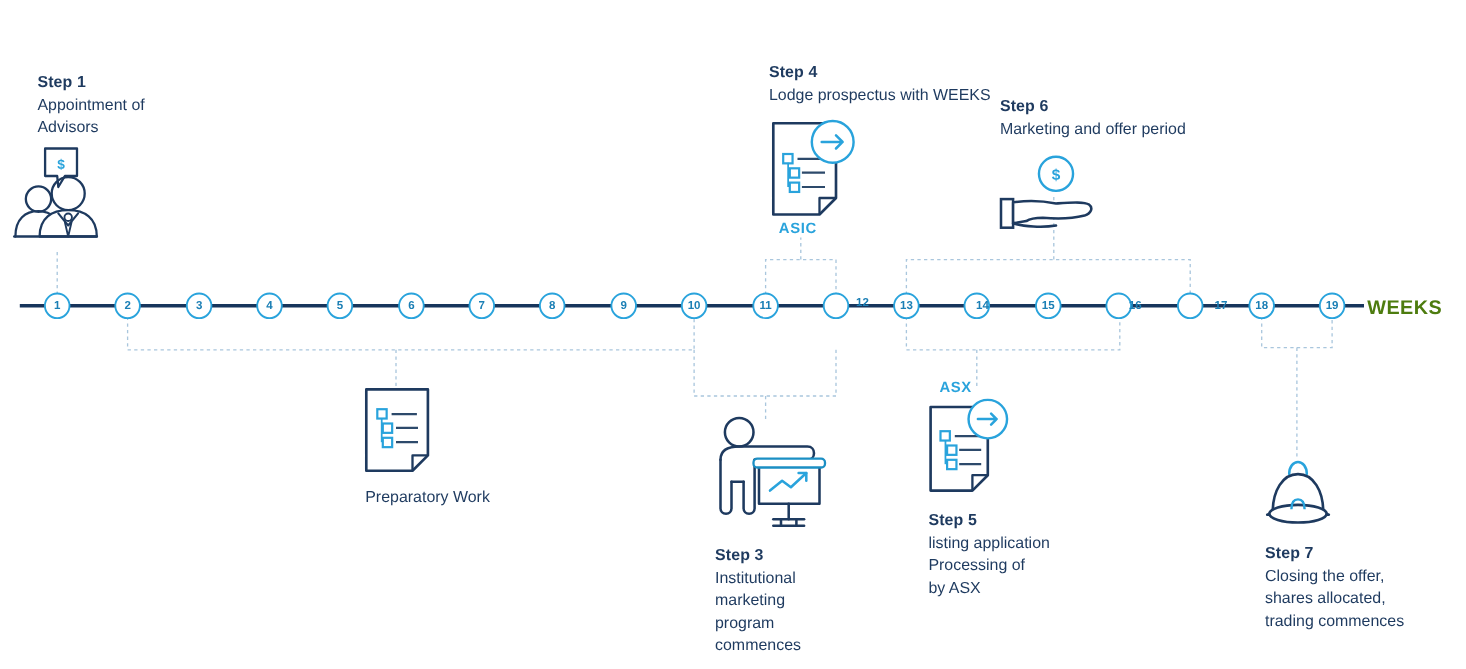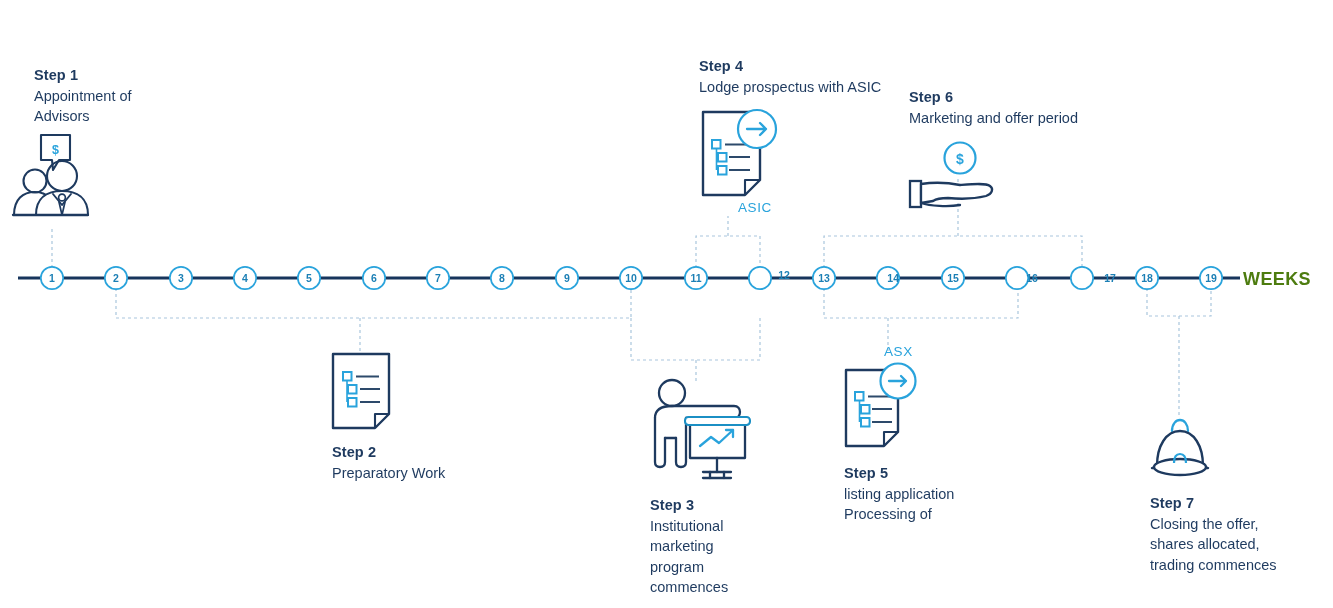--- a/index.html
+++ b/index.html
@@ -13,22 +13,22 @@
 
   .txtblock{position:absolute;line-height:20.5px;font-size:14.5px;color:#1e3a5f;}
   .txtblock .steplab{font-weight:bold;display:block;letter-spacing:.1px;}
   .txtblock .stepdesc{display:block;font-weight:normal;}
 
   .weeks-label{
     position:absolute;font-weight:bold;font-size:18px;
     letter-spacing:.4px;color:#4d7c0f;
   }
   .orglab{
-    position:absolute;font-weight:normal;font-size:13.5px;
-    color:#29a3dc;letter-spacing:.6px;margin-left:30px;
+    position:absolute;font-weight:bold;font-size:13.5px;
+    color:#29a3dc;letter-spacing:.6px;
   }
   .wknum{
     position:absolute;font-size:10.5px;font-weight:bold;
     color:#1b7fb5;text-align:center;width:22px;
     line-height:22px;
   }
 </style>
 </head>
 <body>
 
@@ -198,41 +198,41 @@
   <div class="orglab" style="left:708px; top:200px;">ASIC</div>
   <div class="orglab" style="left:854px; top:344px;">ASX</div>
 
   <div class="txtblock" style="left:34px; top:65px; width:170px;">
     <span class="steplab">Step 1</span>
     <span class="stepdesc">Appointment of</span>
     <span class="stepdesc">Advisors</span>
   </div>
 
   <div class="txtblock" style="left:332px; top:442px; width:220px;">
-    <span class="steplab">Step 2</span>
     <span class="stepdesc">Preparatory Work</span>
   </div>
 
   <div class="txtblock" style="left:650px; top:495px; width:160px;">
     <span class="steplab">Step 3</span>
     <span class="stepdesc">Institutional</span>
     <span class="stepdesc">marketing</span>
     <span class="stepdesc">program</span>
     <span class="stepdesc">commences</span>
   </div>
 
   <div class="txtblock" style="left:699px; top:56px; width:260px;">
     <span class="steplab">Step 4</span>
-    <span class="stepdesc">Lodge prospectus with ASIC</span>
+    <span class="stepdesc">Lodge prospectus with WEEKS</span>
   </div>
 
   <div class="txtblock" style="left:844px; top:463px; width:180px;">
     <span class="steplab">Step 5</span>
     <span class="stepdesc">listing application</span>
     <span class="stepdesc">Processing of</span>
+    <span class="stepdesc">by ASX</span>
   </div>
 
   <div class="txtblock" style="left:909px; top:87px; width:260px;">
     <span class="steplab">Step 6</span>
     <span class="stepdesc">Marketing and offer period</span>
   </div>
 
   <div class="txtblock" style="left:1150px; top:493px; width:180px;">
     <span class="steplab">Step 7</span>
     <span class="stepdesc">Closing the offer,</span>

